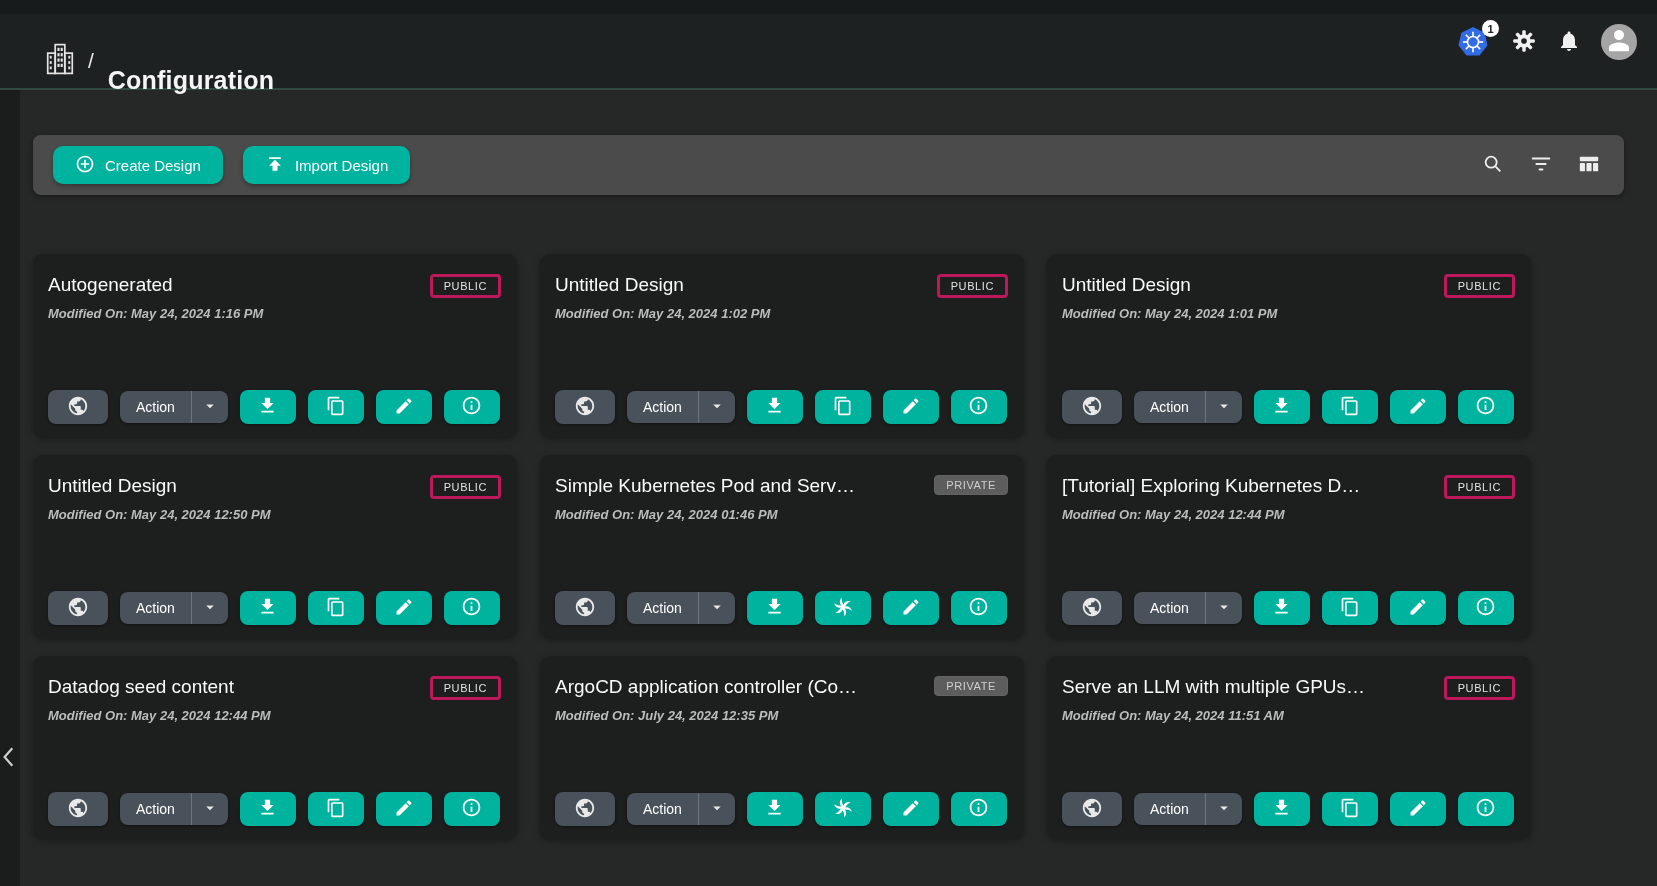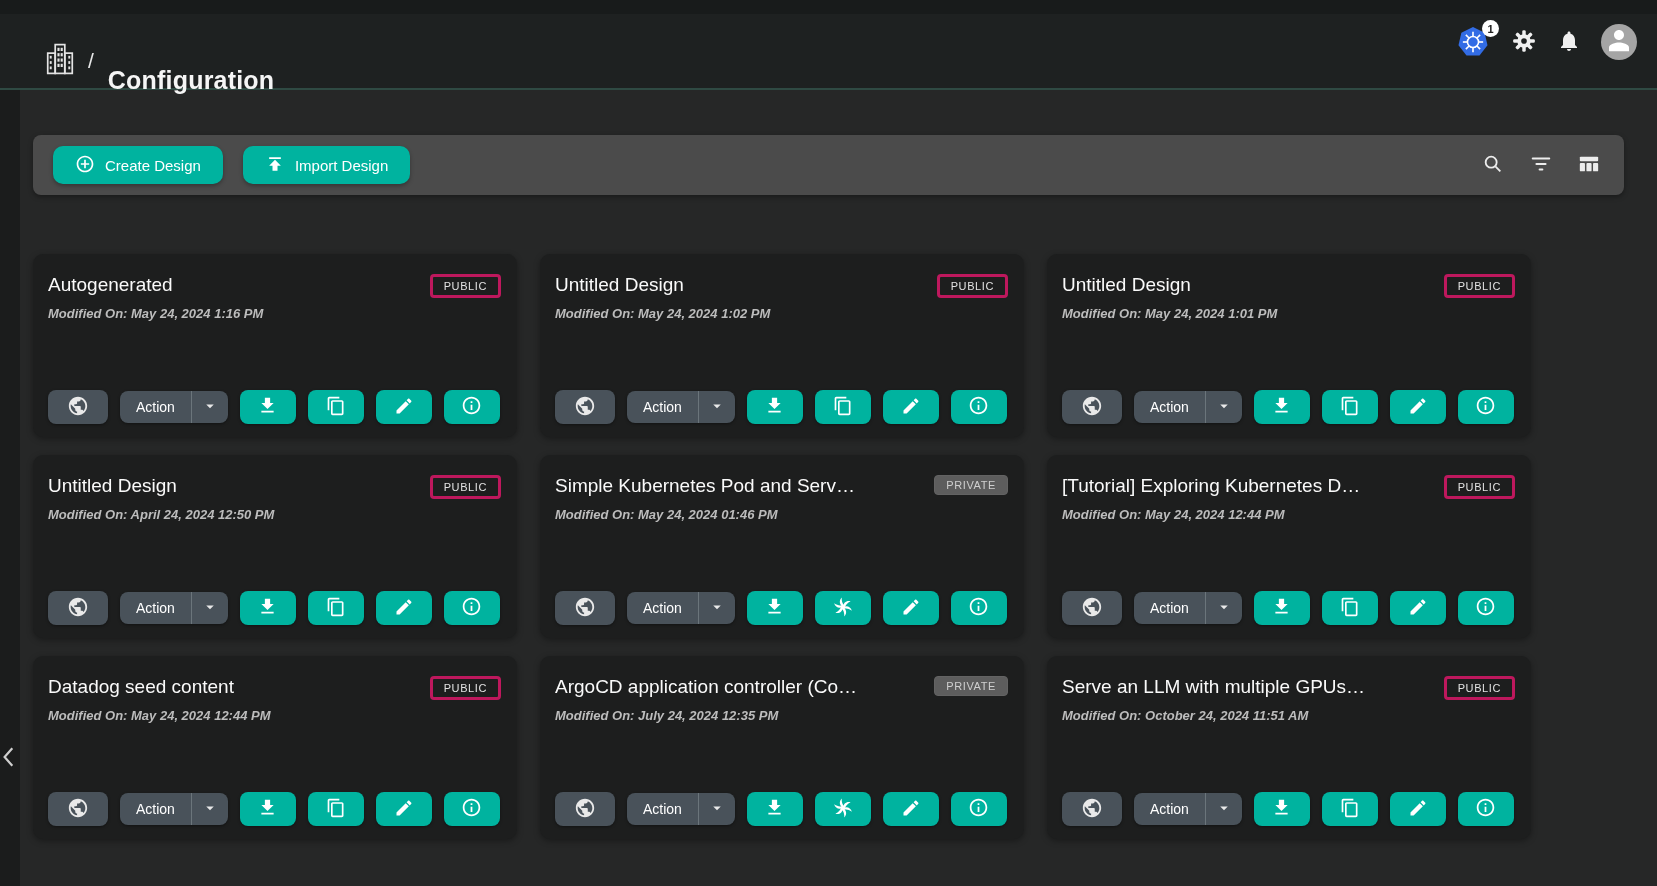--- a/index.html
+++ b/index.html
@@ -398,21 +398,21 @@
             <path d="M11 7h2v2h-2zm0 4h2v6h-2zm1-9C6.48 2 2 6.48 2 12s4.48 10 10 10 10-4.48 10-10S17.52 2 12 2zm0 18c-4.41 0-8-3.59-8-8s3.59-8 8-8 8 3.59 8 8-3.59 8-8 8z"></path>
           </svg>
         </span>
       </button>
     </div>
   </div>
 
   <div class="card">
     <div class="card-title">Untitled Design</div>
     <span class="badge badge-public">PUBLIC</span>
-    <div class="card-modified">Modified On: April 24, 2024 12:50 PM</div>
+    <div class="card-modified">Modified On: May 24, 2024 12:50 PM</div>
 
     <div class="card-actions">
       <button class="gray-btn globe-btn">
         <span>
           <svg width="22" height="22" viewBox="0 0 24 24" fill="#e9e9e9">
             <path d="M12 2C6.48 2 2 6.48 2 12s4.48 10 10 10 10-4.48 10-10S17.52 2 12 2zm-1 17.93c-3.95-.49-7-3.85-7-7.93 0-.62.08-1.21.21-1.79L9 15v1c0 1.1.9 2 2 2v1.93zm6.9-2.54c-.26-.81-1-1.39-1.9-1.39h-1v-3c0-.55-.45-1-1-1H8v-2h2c.55 0 1-.45 1-1V7h2c1.1 0 2-.9 2-2v-.41c2.93 1.19 5 4.06 5 7.41 0 2.08-.8 3.97-2.1 5.39z"></path>
           </svg>
         </span>
       </button>
 
@@ -724,21 +724,21 @@
             <path d="M11 7h2v2h-2zm0 4h2v6h-2zm1-9C6.48 2 2 6.48 2 12s4.48 10 10 10 10-4.48 10-10S17.52 2 12 2zm0 18c-4.41 0-8-3.59-8-8s3.59-8 8-8 8 3.59 8 8-3.59 8-8 8z"></path>
           </svg>
         </span>
       </button>
     </div>
   </div>
 
   <div class="card">
     <div class="card-title">Serve an LLM with multiple GPUs…</div>
     <span class="badge badge-public">PUBLIC</span>
-    <div class="card-modified">Modified On: October 24, 2024 11:51 AM</div>
+    <div class="card-modified">Modified On: May 24, 2024 11:51 AM</div>
 
     <div class="card-actions">
       <button class="gray-btn globe-btn">
         <span>
           <svg width="22" height="22" viewBox="0 0 24 24" fill="#e9e9e9">
             <path d="M12 2C6.48 2 2 6.48 2 12s4.48 10 10 10 10-4.48 10-10S17.52 2 12 2zm-1 17.93c-3.95-.49-7-3.85-7-7.93 0-.62.08-1.21.21-1.79L9 15v1c0 1.1.9 2 2 2v1.93zm6.9-2.54c-.26-.81-1-1.39-1.9-1.39h-1v-3c0-.55-.45-1-1-1H8v-2h2c.55 0 1-.45 1-1V7h2c1.1 0 2-.9 2-2v-.41c2.93 1.19 5 4.06 5 7.41 0 2.08-.8 3.97-2.1 5.39z"></path>
           </svg>
         </span>
       </button>
 

